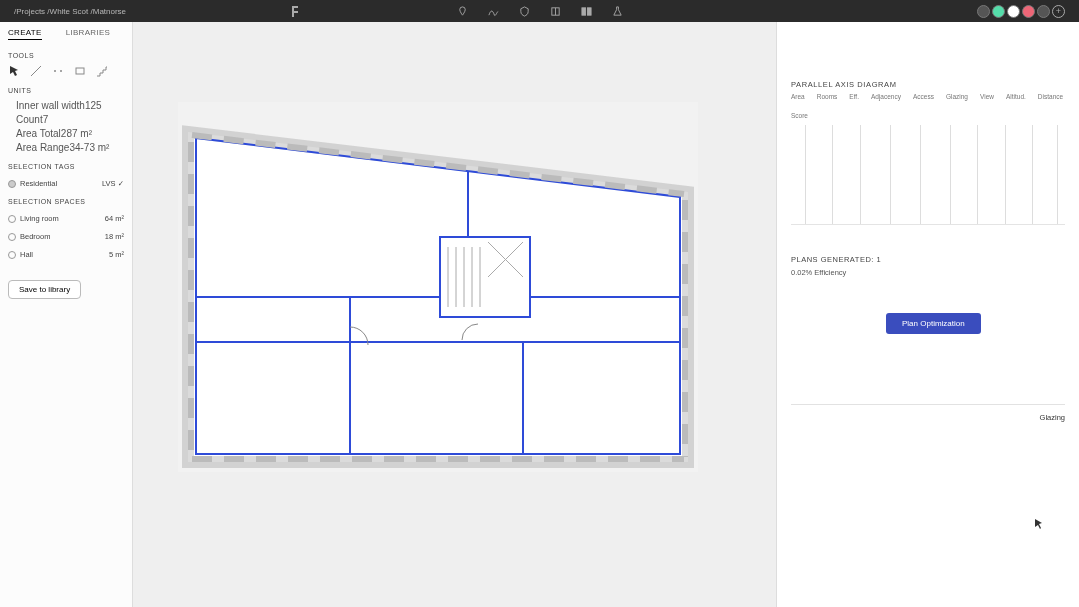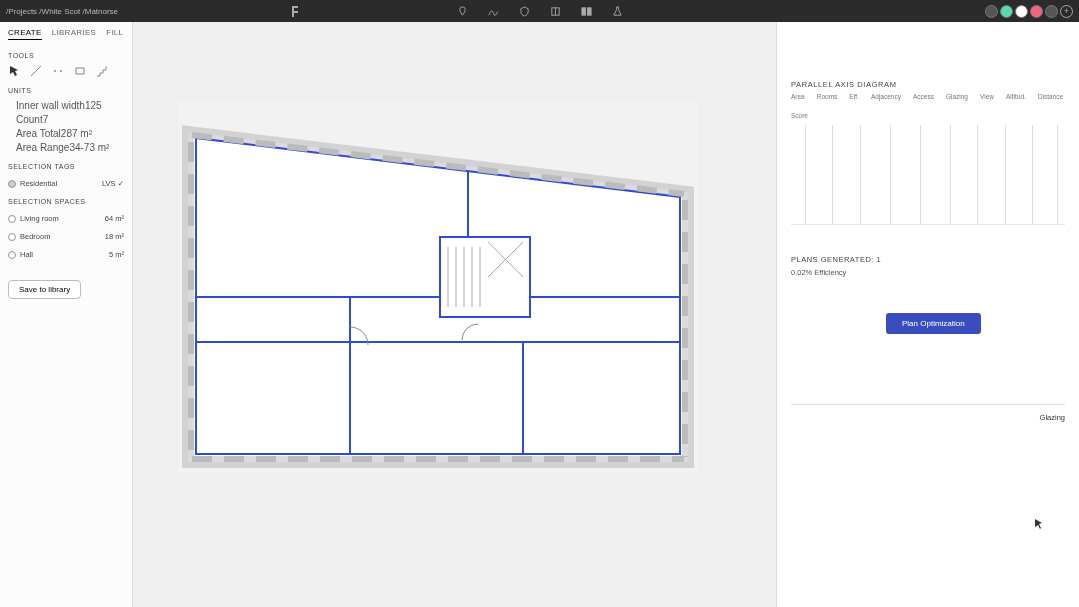--- a/index.html
+++ b/index.html
@@ -1,30 +1,30 @@
 <!DOCTYPE html>
 <html><head>
 <meta charset="utf-8">
 <style>
 * { box-sizing: border-box; margin: 0; padding: 0; font-family: -apple-system, Helvetica, Arial, sans-serif; }
 body { width: 1079px; height: 607px; background: #efefef; overflow: hidden; font-size: 9px; color: #333; }
-.topbar { height: 22px; background: #2b2b2b; display: flex; align-items: center; color: #ccc; font-size: 8px; padding: 0 6px; }
+.topbar { height: 22px; background: #2b2b2b; display: flex; align-items: center; color: #ccc; font-size: 8px; padding: 0 14px; }
 .breadcrumb span { opacity: .85; }
 .topbar-icons-center { position: absolute; left: 50%; transform: translateX(-50%); display: flex; gap: 20px; }
 .topbar-icons-center svg, .topbar-icons-center .ico { width: 11px; height: 11px; fill: #aaa; stroke: #aaa; display: inline-block; }
 .topbar-right { margin-left: auto; display: flex; align-items: center; gap: 2px; }
 .avatar { width: 13px; height: 13px; border-radius: 50%; background: #555; border: 1px solid #777; }
 .avatar.a { background: #5da; }
 .avatar.b { background: #fff; }
 .avatar.c { background: #e67; }
 .avatar.plus { background: transparent; border: 1px solid #aaa; color: #aaa; text-align: center; line-height: 11px; font-size: 9px; }
 .logo-f { position: absolute; left: 290px; width: 10px; height: 12px; display: inline-block; }
 .app-body { display: flex; height: calc(100% - 22px); }
 .leftbar { width: 133px; background: #fcfcfc; border-right: 1px solid #ddd; padding: 6px 8px; font-size: 8px; color: #444; }
-.tabs { display: flex; gap: 10px; margin-bottom: 12px; font-size: 8px; letter-spacing: .3px; }
+.tabs { display: flex; gap: 24px; margin-bottom: 12px; font-size: 8px; letter-spacing: .3px; }
 .tabs span.active { color: #000; border-bottom: 1px solid #000; padding-bottom: 2px; }
 .tabs span { color: #666; cursor: pointer; }
 .section-label { font-size: 7px; letter-spacing: .5px; color: #444; text-transform: uppercase; margin: 10px 0 6px; }
 .tools-row { display: flex; gap: 10px; align-items: center; margin-bottom: 6px; }
 .tool { width: 12px; height: 12px; display: inline-block; }
 .kv { display: flex; font-size: 10px; color: #555; margin: 3px 8px; }
 .pill-row { display: flex; align-items: center; justify-content: space-between; margin: 9px 0; font-size: 7.5px; }
 .dot { width: 8px; height: 8px; border-radius: 50%; border: 1px solid #999; margin-right: 4px; display: inline-block; }
 .dot.filled { background: #ccc; }
 .pill-left { display: flex; align-items: center; }

